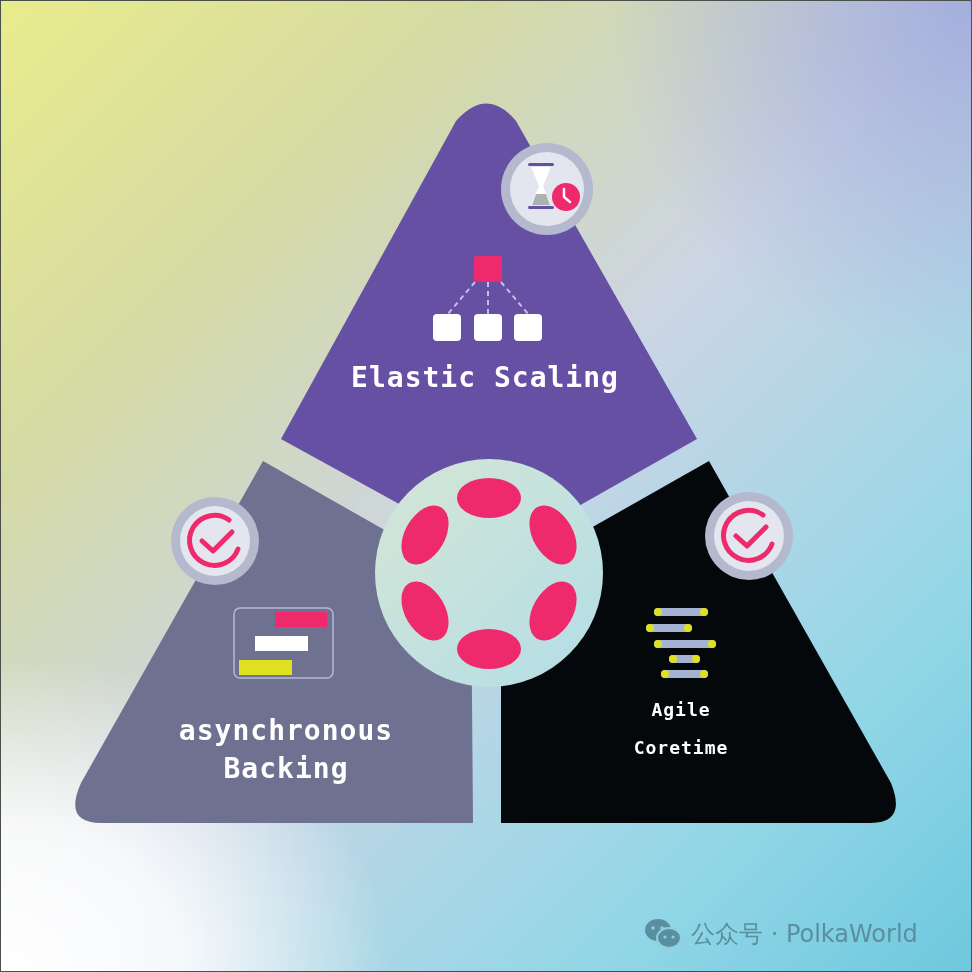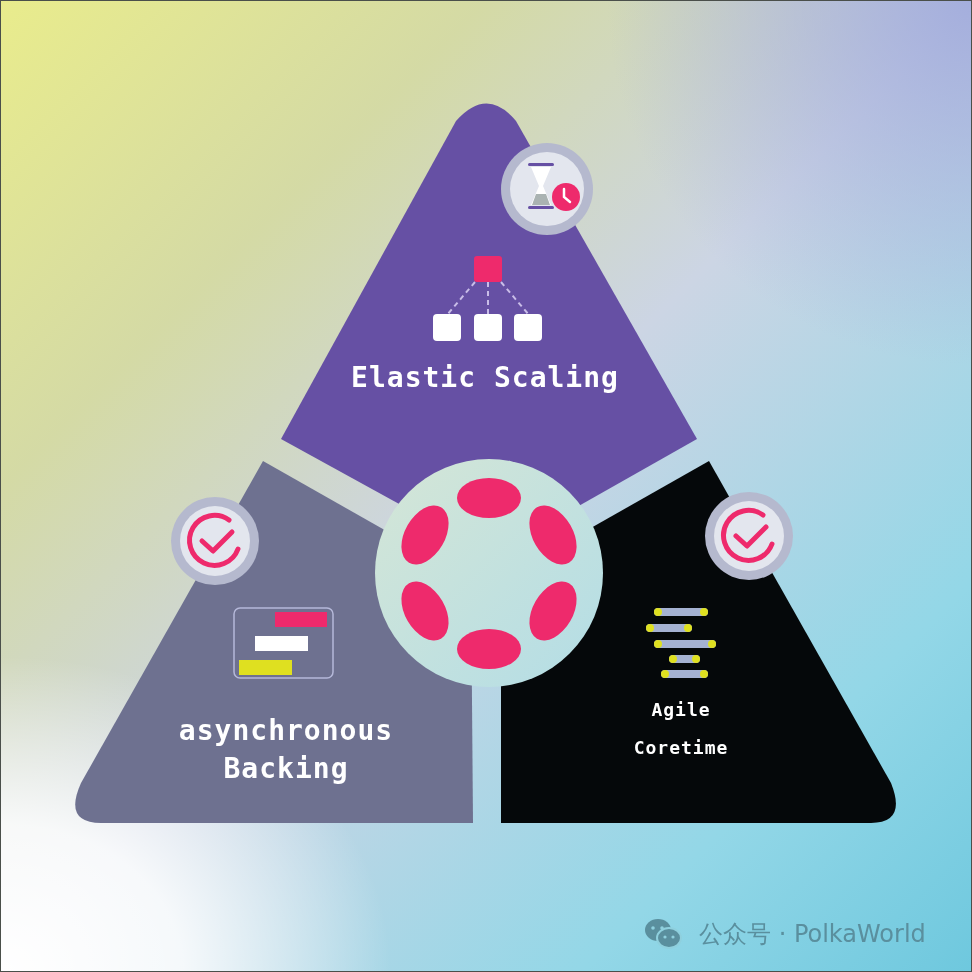--- a/index.html
+++ b/index.html
@@ -23,21 +23,21 @@
       position: absolute; color: #ffffff; font-weight: bold;
       font-family: "DejaVu Sans Mono", monospace;
       text-align: center; letter-spacing: 1px; line-height: 38px;
       white-space: pre-line;
     }
     .lbl-elastic { left: 284px; top: 358px; width: 400px; font-size: 28px; }
     .lbl-async { left: 120px; top: 690px; width: 330px; font-size: 28px; margin-top: 21px; }
     .lbl-agile { left: 540px; top: 690px; width: 280px; font-size: 18px; }
     .watermark {
       position: absolute; left: 642px; top: 915px; height: 36px;
-      display: flex; align-items: center; gap: 16px;
+      display: flex; align-items: center; gap: 8px;
       color: #5a8f9e; font-family: "DejaVu Sans", sans-serif; font-size: 24px;
     }
     .watermark .wm-icon { width: 40px; height: 34px; }
   </style>
 </head>
 <body>
 
 <div class="canvas">
 
   <svg class="diagram" width="972" height="972" viewBox="0 0 972 972">

